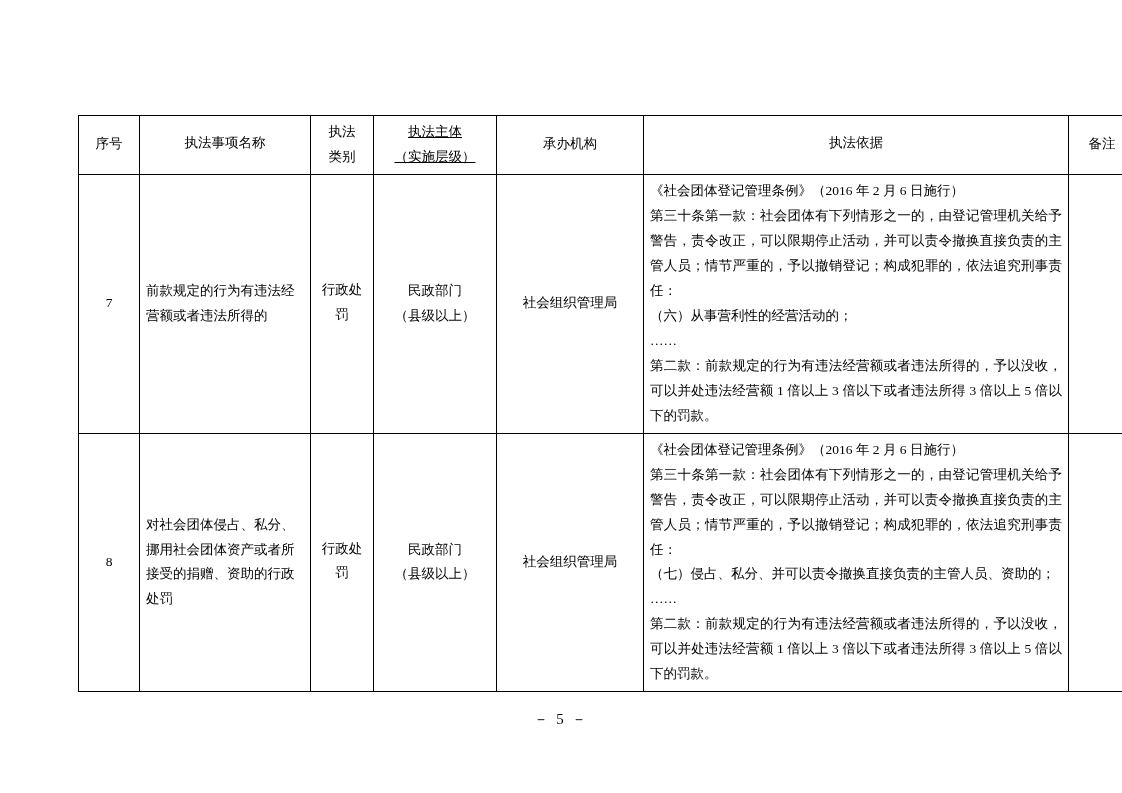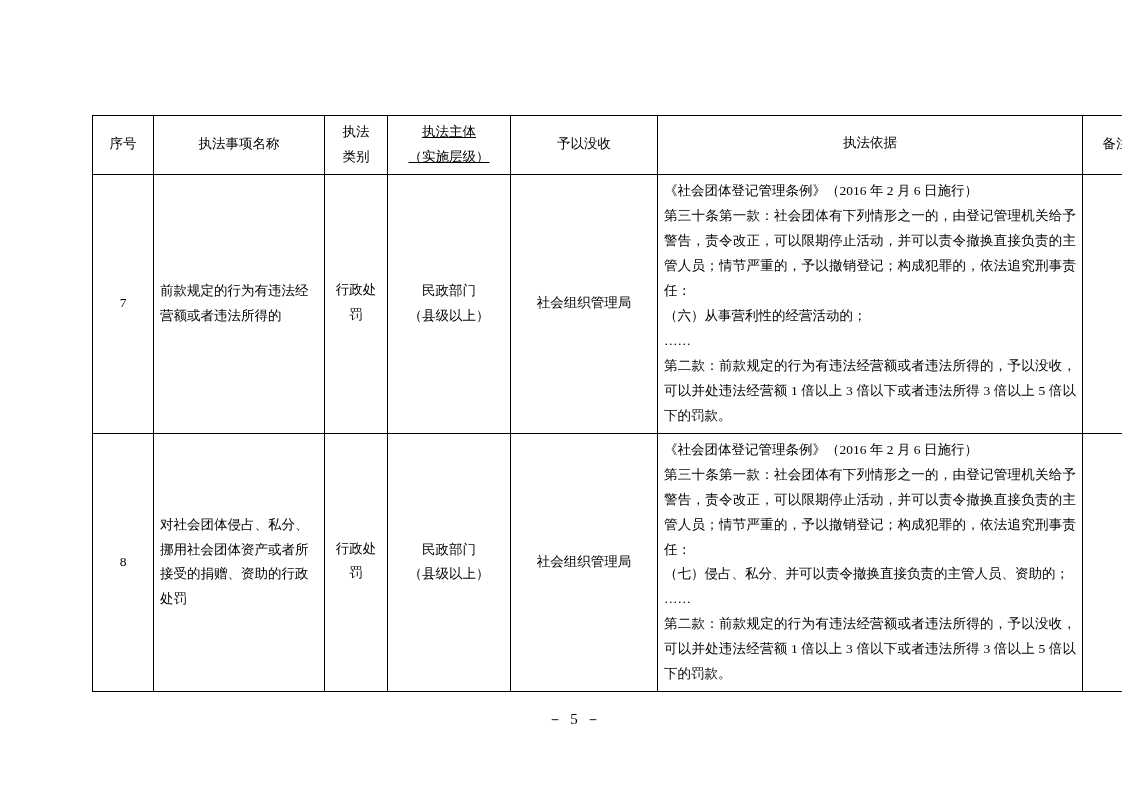--- a/index.html
+++ b/index.html
@@ -15,21 +15,20 @@
     position: relative;
     overflow: hidden;
   }
   .page {
     position: absolute;
     left: 0;
     top: 0;
     width: 1025px;
     height: 793px;
     background: #ffffff;
-    margin-left: 14px;
   }
   .table-wrap {
     position: absolute;
     left: 78px;
     top: 115px;
     width: 966px;
   }
   table.doc-table {
     border-collapse: collapse;
     width: 966px;
@@ -37,21 +36,21 @@
   }
   table.doc-table td, table.doc-table th {
     border: 1px solid #000000;
     vertical-align: middle;
     padding: 4px 6px;
     font-weight: normal;
     font-size: 13.5px;
     line-height: 1.85;
   }
   .col-seq { width: 48px; }
-  .col-name { width: 158px; }
+  .col-name { width: 158px; font-family: Liberation Mono, monospace; }
   .col-type { width: 50px; }
   .col-subject { width: 110px; text-decoration: underline; }
   .col-org { width: 134px; }
   .col-basis { width: 412px; font-family: Liberation Mono, monospace; }
   .col-note { width: 54px; }
 
   thead td {
     text-align: center;
     height: 44px;
     font-size: 14px;
@@ -114,21 +113,21 @@
           <td class="col-seq center">序号</td>
           <td class="col-name center">执法事项名称</td>
           <td class="col-type center hdr-two-line">
             <div>执法</div>
             <div>类别</div>
           </td>
           <td class="col-subject center hdr-two-line">
             <div>执法主体</div>
             <div>（实施层级）</div>
           </td>
-          <td class="col-org center">予以没收</td>
+          <td class="col-org center">承办机构</td>
           <td class="col-basis center">执法依据</td>
           <td class="col-note center">备注</td>
         </tr>
       </thead>
       <tbody>
         <tr class="row-7">
           <td class="center">7</td>
           <td class="cell-name">前款规定的行为有违法经营额或者违法所得的</td>
           <td class="center cell-type">行政处罚</td>
           <td class="center cell-subject">

